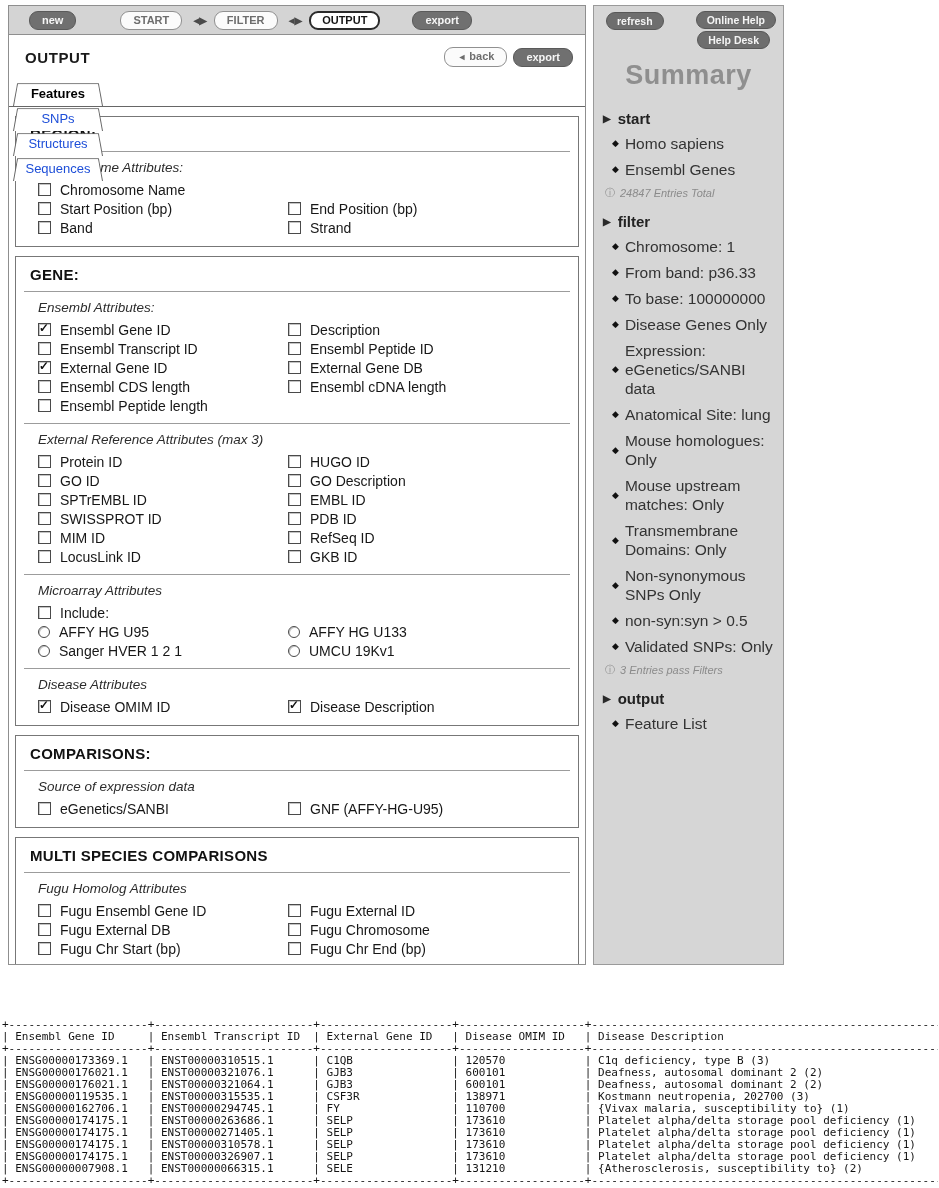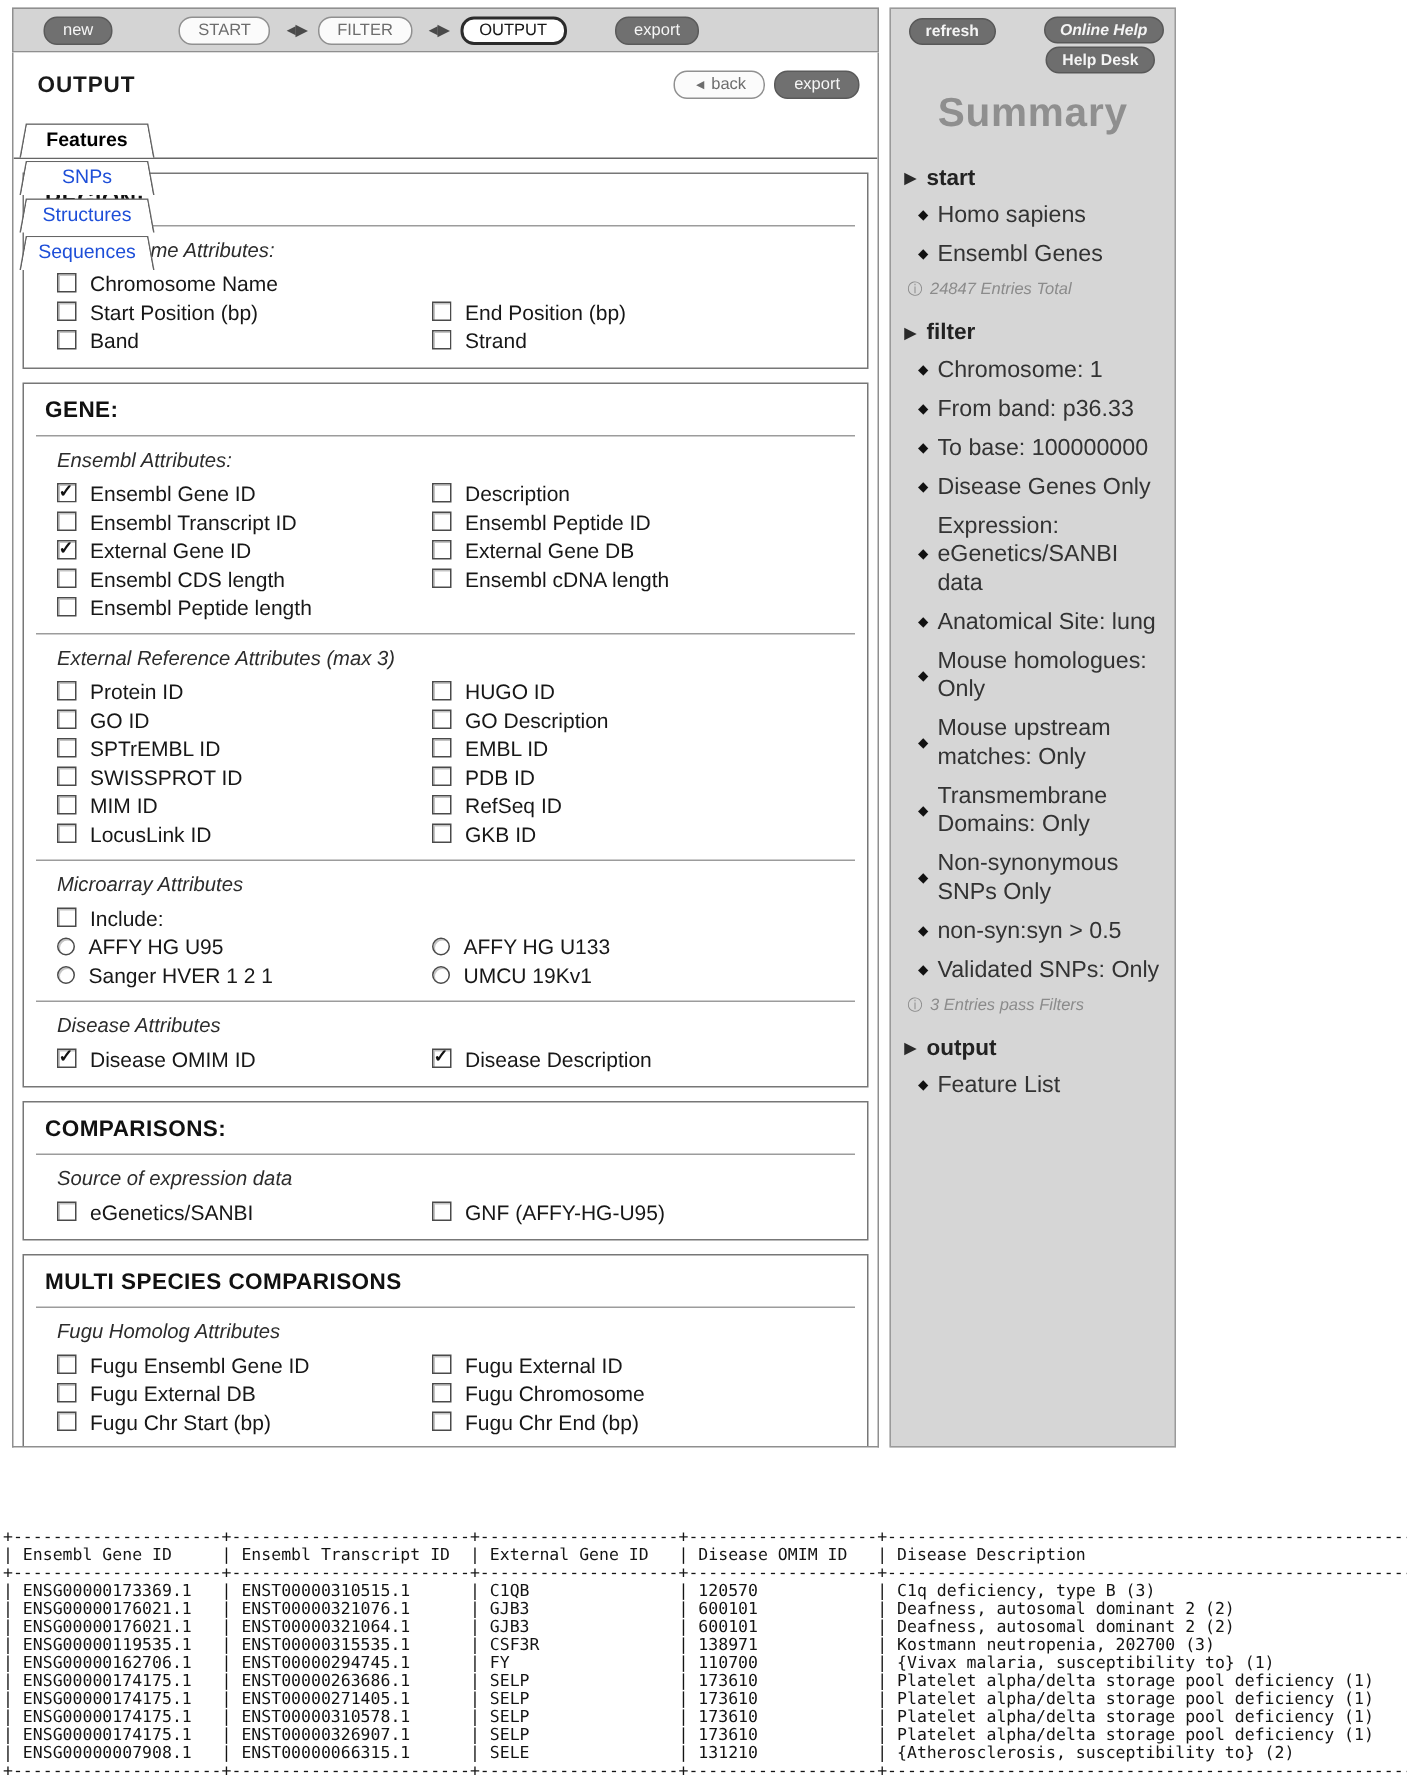--- a/index.html
+++ b/index.html
@@ -3,21 +3,21 @@
 <meta charset="utf-8">
 <style>
   html,body{margin:0;padding:0;}
   body{
     width:939px;height:1188px;position:relative;background:#ffffff;
     font-family:"Liberation Sans",sans-serif;color:#1a1a1a;overflow:hidden;
   }
   
   .main-panel{position:absolute;left:8px;top:5px;width:578px;}
   .toolbar{height:30px;background:#d4d4d4;border:1px solid #8f8f8f;display:flex;align-items:center;box-sizing:border-box;}
-  .pill{border-radius:9px;font-size:11px;font-weight:normal;padding:2px 12px;line-height:13px;white-space:nowrap;cursor:default;}
+  .pill{border-radius:9px;font-size:11px;font-weight:bold;padding:2px 12px;line-height:13px;white-space:nowrap;cursor:default;}
   .pill.dark{background:#707070;color:#f6f6f6;border:1px solid #5a5a5a;}
   .pill.light{background:#fbfbfb;color:#6d6d6d;border:1px solid #909090;}
   .pill.outline{background:#ffffff;color:#161616;border:2px solid #2b2b2b;padding:1px 11px;}
   .nav-arrow{color:#4a4a4a;font-size:10px;margin:0 9px;letter-spacing:-2px;font-weight:bold;}
   .tb-new{margin-left:20px;}
   .tb-start{margin-left:44px;}
   .tb-export{margin-left:32px;}
 
   .panel-body{border:1px solid #8f8f8f;border-top:none;background:#fff;box-sizing:border-box;height:930px;overflow:hidden;}
   .head-row{display:flex;justify-content:space-between;align-items:center;padding:12px 12px 4px 16px;}
@@ -42,21 +42,21 @@
   .cell{display:flex;align-items:center;height:19px;font-size:14px;color:#171717;}
   .cb,.rd{width:11px;height:11px;border:1px solid #4a4a4a;background:#fff;margin-right:9px;flex:none;position:relative;box-shadow:inset 1px 1px 0 #c4c4c4;}
   .rd{border-radius:50%;width:10px;height:10px;}
   .cb.checked::after{content:"✓";position:absolute;left:0;top:-3px;font-size:12px;font-weight:bold;color:#111;}
 
   
   .sidebar{position:absolute;left:593px;top:5px;width:191px;height:960px;background:#d6d6d6;border:1px solid #9a9a9a;box-sizing:border-box;}
   .sb-buttons{position:relative;height:46px;padding-left:28px;}
   .sb-pill{position:absolute;border-radius:9px;font-size:10.5px;font-weight:bold;background:#6e6e6e;color:#f4f4f4;border:1px solid #585858;padding:2px 10px;line-height:12px;white-space:nowrap;}
   .sb-refresh{left:12px;top:6px;}
-  .sb-online{right:7px;top:5px;font-style:italic;}
+  .sb-online{right:7px;top:5px;}
   .sb-helpdesk{right:13px;top:25px;}
   .sb-title{font-size:27px;font-weight:bold;color:#8f8f8f;text-align:center;margin-top:8px;letter-spacing:.5px;}
   .tree{padding:6px 5px 0 9px;}
   .tree-section{margin-top:13px;}
   .tree-head{display:flex;align-items:center;font-size:15px;font-weight:bold;color:#222;}
   .tri{font-size:10px;margin-right:7px;color:#2a2a2a;flex:none;}
   .tree-item{display:flex;align-items:center;margin:7px 0 0 9px;font-size:15.5px;color:#333;line-height:19px;}
   .bullet{font-size:9px;margin-right:6px;color:#111;flex:none;}
   .tree-note{display:flex;align-items:center;margin:7px 0 0 2px;font-size:11px;font-style:italic;color:#8b8b8b;}
   .note-ico{margin-right:5px;font-size:10px;font-style:normal;color:#8b8b8b;flex:none;}

